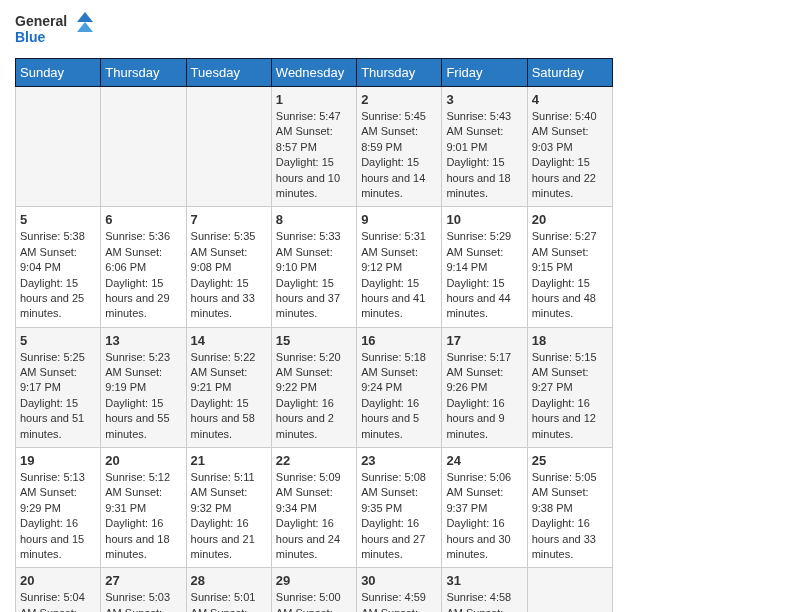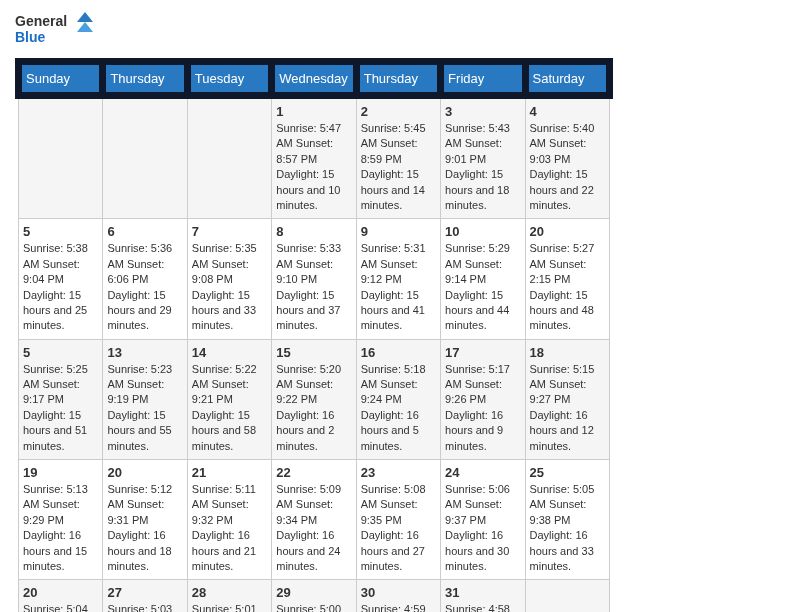--- a/index.html
+++ b/index.html
@@ -42,21 +42,21 @@
       border-collapse: collapse;
       font-size: 11px;
     }
     thead tr th {
       background-color: #2979c2;
       color: #fff;
       padding: 6px 4px;
       text-align: left;
       font-size: 13px;
       font-weight: normal;
-      border: 7px solid #0f172a;
+      border: 1px solid #0f172a;
     }
     tbody tr td {
       border: 1px solid #ccc;
       padding: 5px 4px;
       vertical-align: top;
       width: calc(100% / 7);
       color: #333;
       background: #fff;
     }
     tbody tr:nth-child(odd) td {
@@ -175,21 +175,21 @@
           </td>
           <td>
             <span class="day-num">10</span>
             <div class="day-info">Sunrise: 5:29 AM
 Sunset: 9:14 PM
 Daylight: 15 hours and 44 minutes.</div>
           </td>
           <td>
             <span class="day-num">20</span>
             <div class="day-info">Sunrise: 5:27 AM
-Sunset: 2:15 PM
+Sunset: 9:15 PM
 Daylight: 15 hours and 48 minutes.</div>
           </td>
         </tr>
         <tr>
           <td>
             <span class="day-num">5</span>
             <div class="day-info">Sunrise: 5:25 AM
 Sunset: 9:17 PM
 Daylight: 15 hours and 51 minutes.</div>
           </td>

